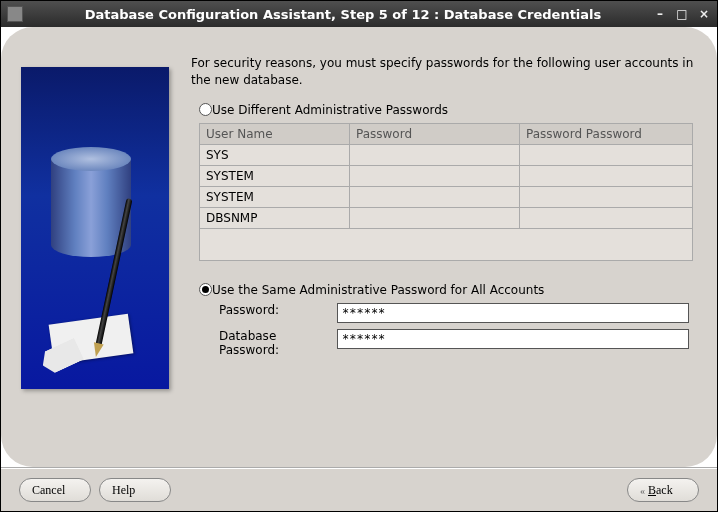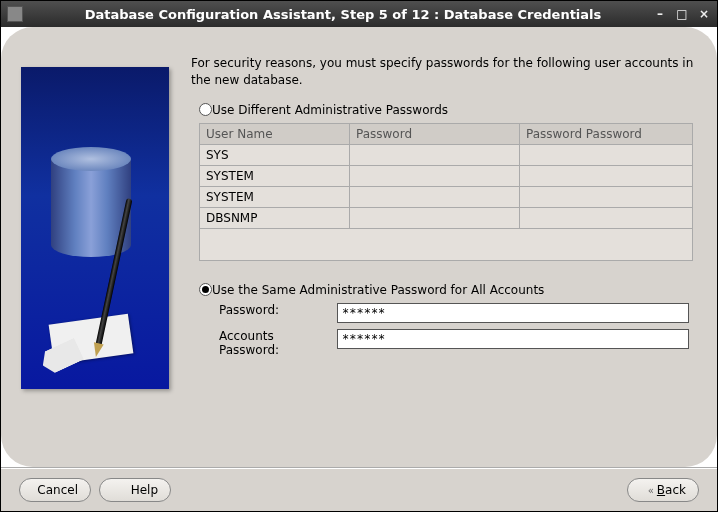--- a/index.html
+++ b/index.html
@@ -183,25 +183,26 @@
   }
   .footer .spacer { flex: 1; }
   .btn {
     min-width: 72px;
     height: 24px;
     border: 1px solid #888;
     border-radius: 12px;
     background: linear-gradient(to bottom, #f4f2ef, #e0ddd8);
     display: flex;
     align-items: center;
-    justify-content: flex-end;
+    justify-content: flex-start;
     gap: 6px;
     font-size: 12px;
     cursor: pointer;
     padding: 0 12px;
+    font-family: Liberation Serif, serif;
   }
   .btn .chev { font-size: 10px; letter-spacing: -3px; color: #666; }
   .btn .mnemonic { text-decoration: underline; }
 </style>
 </head>
 <body>
 
 <div class="titlebar">
   <div class="app-icon"></div>
   <div class="title">Database Configuration Assistant, Step 5 of 12 : Database Credentials</div>
@@ -271,21 +272,21 @@
     <div class="radio-row">
       <div class="radio selected"></div>
       <span>Use the Same Administrative Password for All Accounts</span>
     </div>
 
     <div class="field-row">
       <label>Password:</label>
       <input type="text" value="******" style="">
     </div>
     <div class="field-row">
-      <label>Accounts Password:</label>
+      <label>Database Password:</label>
       <input type="text" value="******" style="">
     </div>
   </div>
 </div>
 
 <div class="footer">
   <div class="btn">
     <span>Cancel</span>
   </div>
   <div class="btn">

